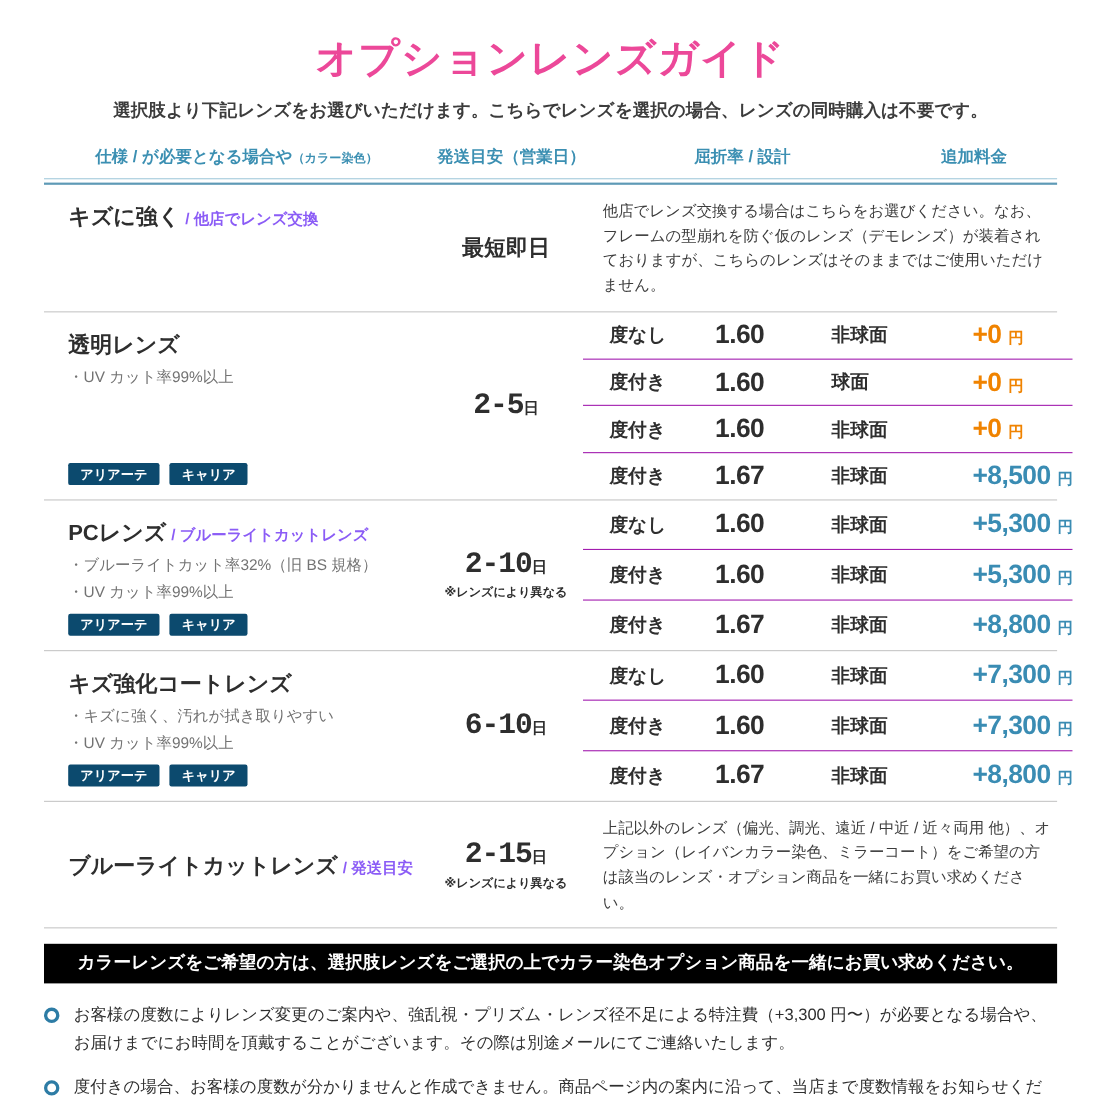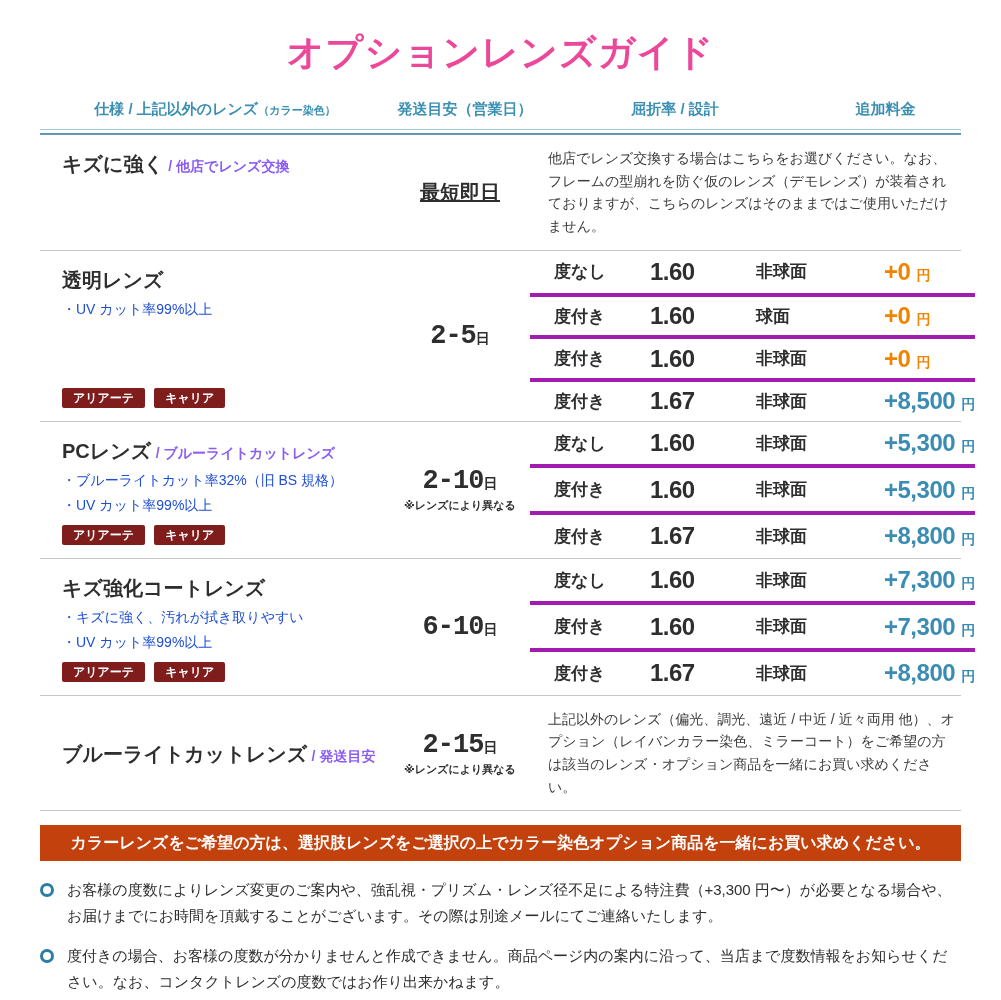--- a/index.html
+++ b/index.html
@@ -16,73 +16,74 @@
          margin-top:22px;padding-bottom:10px;}
   .th{font-size:15px;font-weight:bold;color:#3b8fb2;text-align:center;}
   .th-small{font-size:11px;margin-top:20px;}
   .double-line{height:3px;border-top:1px solid #a3cadb;border-bottom:2px solid #5e9ab6;}
 
   
   .trow{display:grid;grid-template-columns:350px 140px 1fr;border-bottom:1px solid #c6c6c6;}
   .cell-spec{display:flex;flex-direction:column;padding:16px 0 13px 22px;box-sizing:border-box;}
   .lens-title{font-size:20px;font-weight:bold;color:#2e2e2e;}
   .lens-sub{font-size:14px;font-weight:bold;color:#8b5cf6;}
-  .feature{font-size:14px;color:#1d4ed8;margin-top:7px;}
+  .feature{font-size:14px;color:#737373;margin-top:7px;}
   .badges{margin-top:auto;padding-top:10px;display:flex;gap:9px;}
-  .badge{background:#7f1d1d;color:#fff;font-size:12px;font-weight:bold;
+  .badge{background:#0c4a6e;color:#fff;font-size:12px;font-weight:bold;
          padding:4px 11px;border-radius:2px;line-height:1;}
 
   .cell-ship{display:flex;flex-direction:column;align-items:center;justify-content:center;}
-  .ship-main{font-size:20px;font-weight:bold;color:#2e2e2e;text-decoration:underline;}
+  .ship-main{font-size:20px;font-weight:bold;color:#2e2e2e;}
   .ship-days{font-weight:bold;color:#2e2e2e;white-space:nowrap;}
   .ship-num{font-size:27px;letter-spacing:-1px;font-family:Liberation Mono, monospace;}
   .ship-unit{font-size:14px;}
   .ship-note{font-size:11px;font-weight:bold;color:#2e2e2e;margin-top:2px;}
 
   .cell-desc{display:flex;align-items:center;padding:12px 6px 12px 18px;
              font-size:14px;line-height:1.62;color:#3c3c3c;box-sizing:border-box;}
 
   .cell-options{display:flex;flex-direction:column;}
   .opt-row{flex:1;display:grid;grid-template-columns:96px 106px 128px 1fr;
            align-items:center;padding-left:24px;box-sizing:border-box;min-height:42px;}
-  .opt-row + .opt-row{border-top:4px solid #a21caf;}
+  .opt-row + .opt-row{border-top:1px solid #a21caf;}
   .opt-type,.opt-design{font-size:17px;font-weight:bold;color:#2e2e2e;}
   .opt-index{font-size:24px;font-weight:bold;color:#2e2e2e;letter-spacing:-0.5px;}
   .opt-price{font-size:24px;font-weight:bold;letter-spacing:-0.5px;white-space:nowrap;}
   .opt-price .yen{font-size:14px;letter-spacing:0;}
   .opt-price.orange{color:#f08300;}
   .opt-price.blue{color:#3a8cb3;}
 
   
   .row-frame{min-height:87px;}
   .row-clear{min-height:170px;}
   .row-pc{min-height:130px;}
   .row-scratch{min-height:134px;}
   .row-process{min-height:96px;}
 
   
-  .banner{margin-top:14px;background:#c2410c;color:#fff;text-align:center;
+  .banner{margin-top:14px;background:#000000;color:#fff;text-align:center;
           font-size:16px;font-weight:bold;padding:8px 0;line-height:1.2;}
 
   
   .notes{margin-top:16px;}
   .note{display:flex;gap:13px;margin-top:14px;}
   .note-marker{flex:0 0 auto;width:8px;height:8px;border:3px solid #2d7ca5;
                border-radius:50%;margin-top:6px;}
   .note-text{margin:0;font-size:15px;line-height:1.75;color:#2e2e2e;}
 </style>
 </head>
 <body>
 
 <div class="page">
 
   <h1 class="title">オプションレンズガイド</h1>
+  <p class="subtitle">選択肢より下記レンズをお選びいただけます。こちらでレンズを選択の場合、レンズの同時購入は不要です。</p>
 
   <div class="thead">
-    <div class="th"><span>仕様 / 上記以外のレンズ</span><span class="th-small">（カラー染色）</span></div>
+    <div class="th"><span>仕様 / が必要となる場合や</span><span class="th-small">（カラー染色）</span></div>
     <div class="th">発送目安（営業日）</div>
     <div class="th">屈折率 / 設計</div>
     <div class="th">追加料金</div>
   </div>
   <div class="double-line"></div>
 
   <div class="trow row-frame">
     <div class="cell-spec">
       <div><span class="lens-title">キズに強く</span> <span class="lens-sub">/ 他店でレンズ交換</span></div>
     </div>

